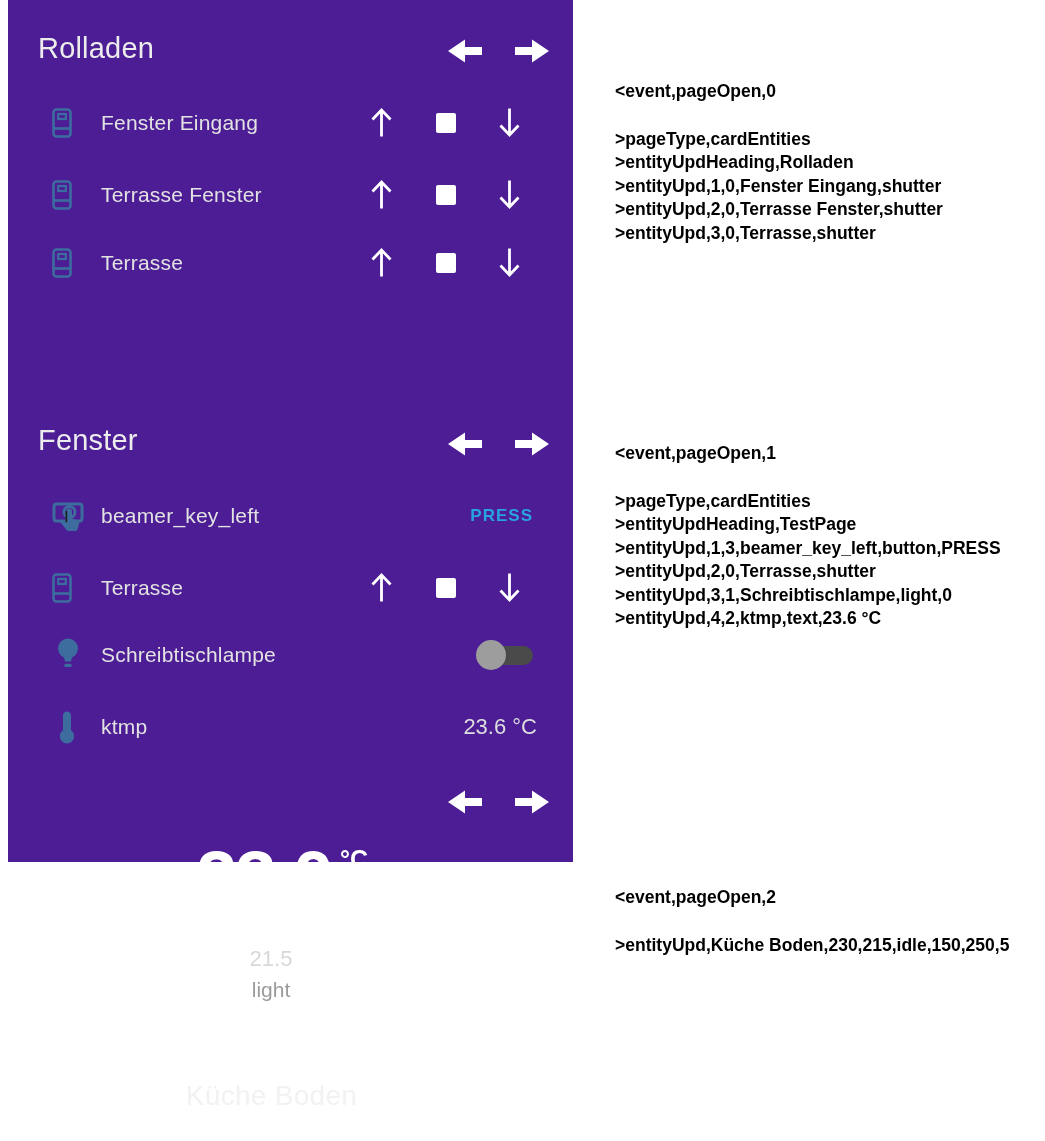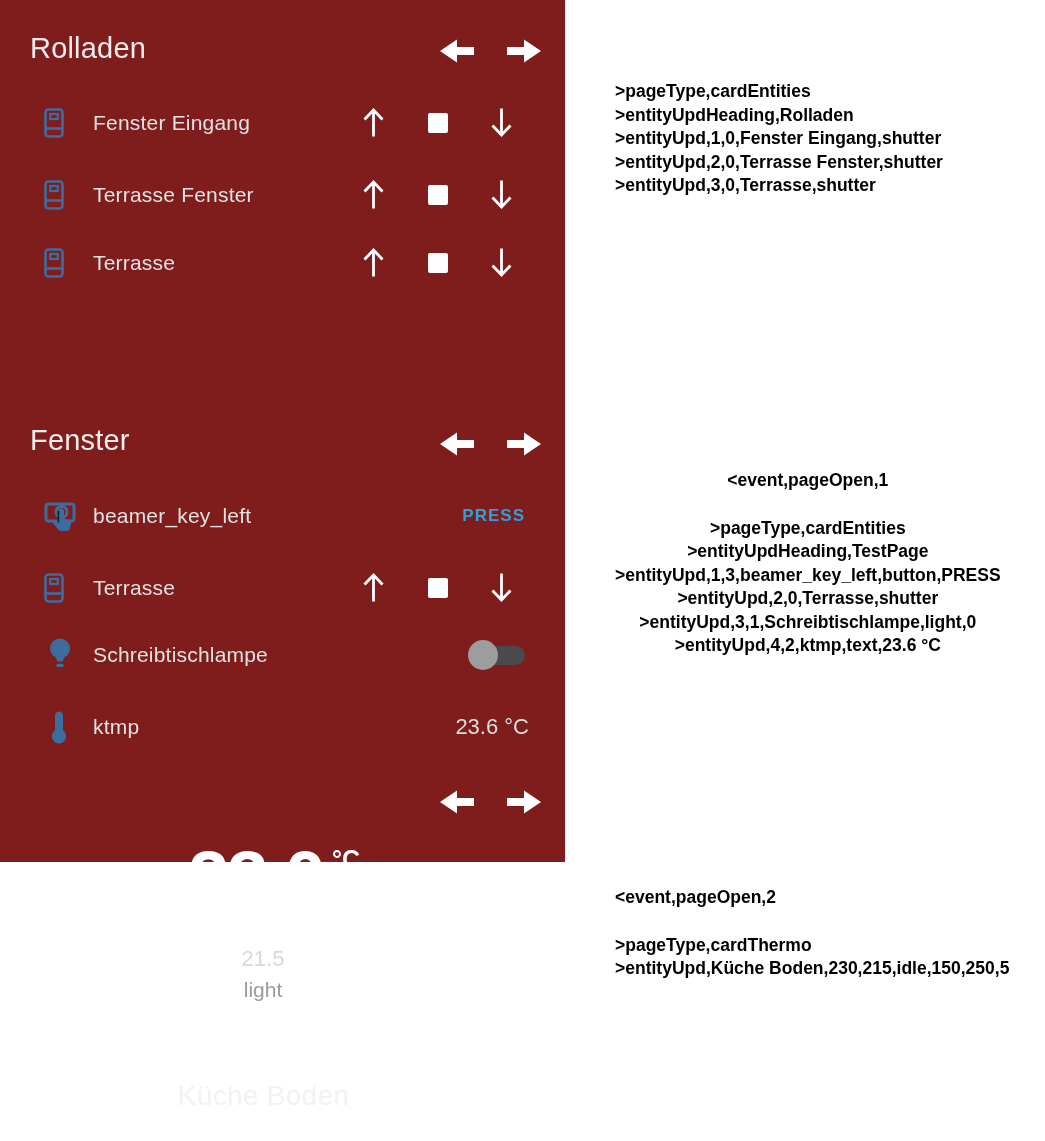--- a/index.html
+++ b/index.html
@@ -5,22 +5,22 @@
   html,body{margin:0;padding:0;}
   body{
     position:relative;
     width:1045px;height:1141px;
     background:#ffffff;
     font-family:"Liberation Sans", sans-serif;
     overflow:hidden;
   }
   
   .panel{
-    position:absolute;left:0;top:0;width:565px;height:862px;
-    background:#7f1d1d;color:#e3e3e3;
+    position:absolute;left:8px;top:0;width:565px;height:862px;
+    background:#4c1d95;color:#e3e3e3;
   }
   .abs{position:absolute;}
   .card-title{
     font-size:29px;font-weight:400;color:#ececec;letter-spacing:.2px;
     white-space:nowrap;
   }
   .nav-arrow{width:38px;height:30px;cursor:pointer;}
   .entity-row{position:absolute;left:0;width:565px;height:70px;}
   .entity-label{
     position:absolute;left:93px;top:0;line-height:70px;
@@ -239,34 +239,34 @@
     </svg>
   </div>
 
   <div class="thermo-target">21.5</div>
   <div class="thermo-state">light</div>
   <div class="thermo-name">Küche Boden</div>
 
 </div>
 
 <div class="proto" style="top:80px;">
+  <div class="event-line">&lt;event,pageOpen,0</div>
   <div>&gt;pageType,cardEntities</div>
   <div>&gt;entityUpdHeading,Rolladen</div>
   <div>&gt;entityUpd,1,0,Fenster Eingang,shutter</div>
   <div>&gt;entityUpd,2,0,Terrasse Fenster,shutter</div>
   <div>&gt;entityUpd,3,0,Terrasse,shutter</div>
 </div>
 
-<div class="proto" style="top:469px;text-align:center;">
+<div class="proto" style="top:442px;">
   <div class="event-line">&lt;event,pageOpen,1</div>
   <div>&gt;pageType,cardEntities</div>
   <div>&gt;entityUpdHeading,TestPage</div>
   <div>&gt;entityUpd,1,3,beamer_key_left,button,PRESS</div>
   <div>&gt;entityUpd,2,0,Terrasse,shutter</div>
   <div>&gt;entityUpd,3,1,Schreibtischlampe,light,0</div>
   <div>&gt;entityUpd,4,2,ktmp,text,23.6 °C</div>
 </div>
 
 <div class="proto" style="top:886px;">
   <div class="event-line">&lt;event,pageOpen,2</div>
-  <div>&gt;pageType,cardThermo</div>
   <div>&gt;entityUpd,Küche Boden,230,215,idle,150,250,5</div>
 </div>
 
 </body></html>

